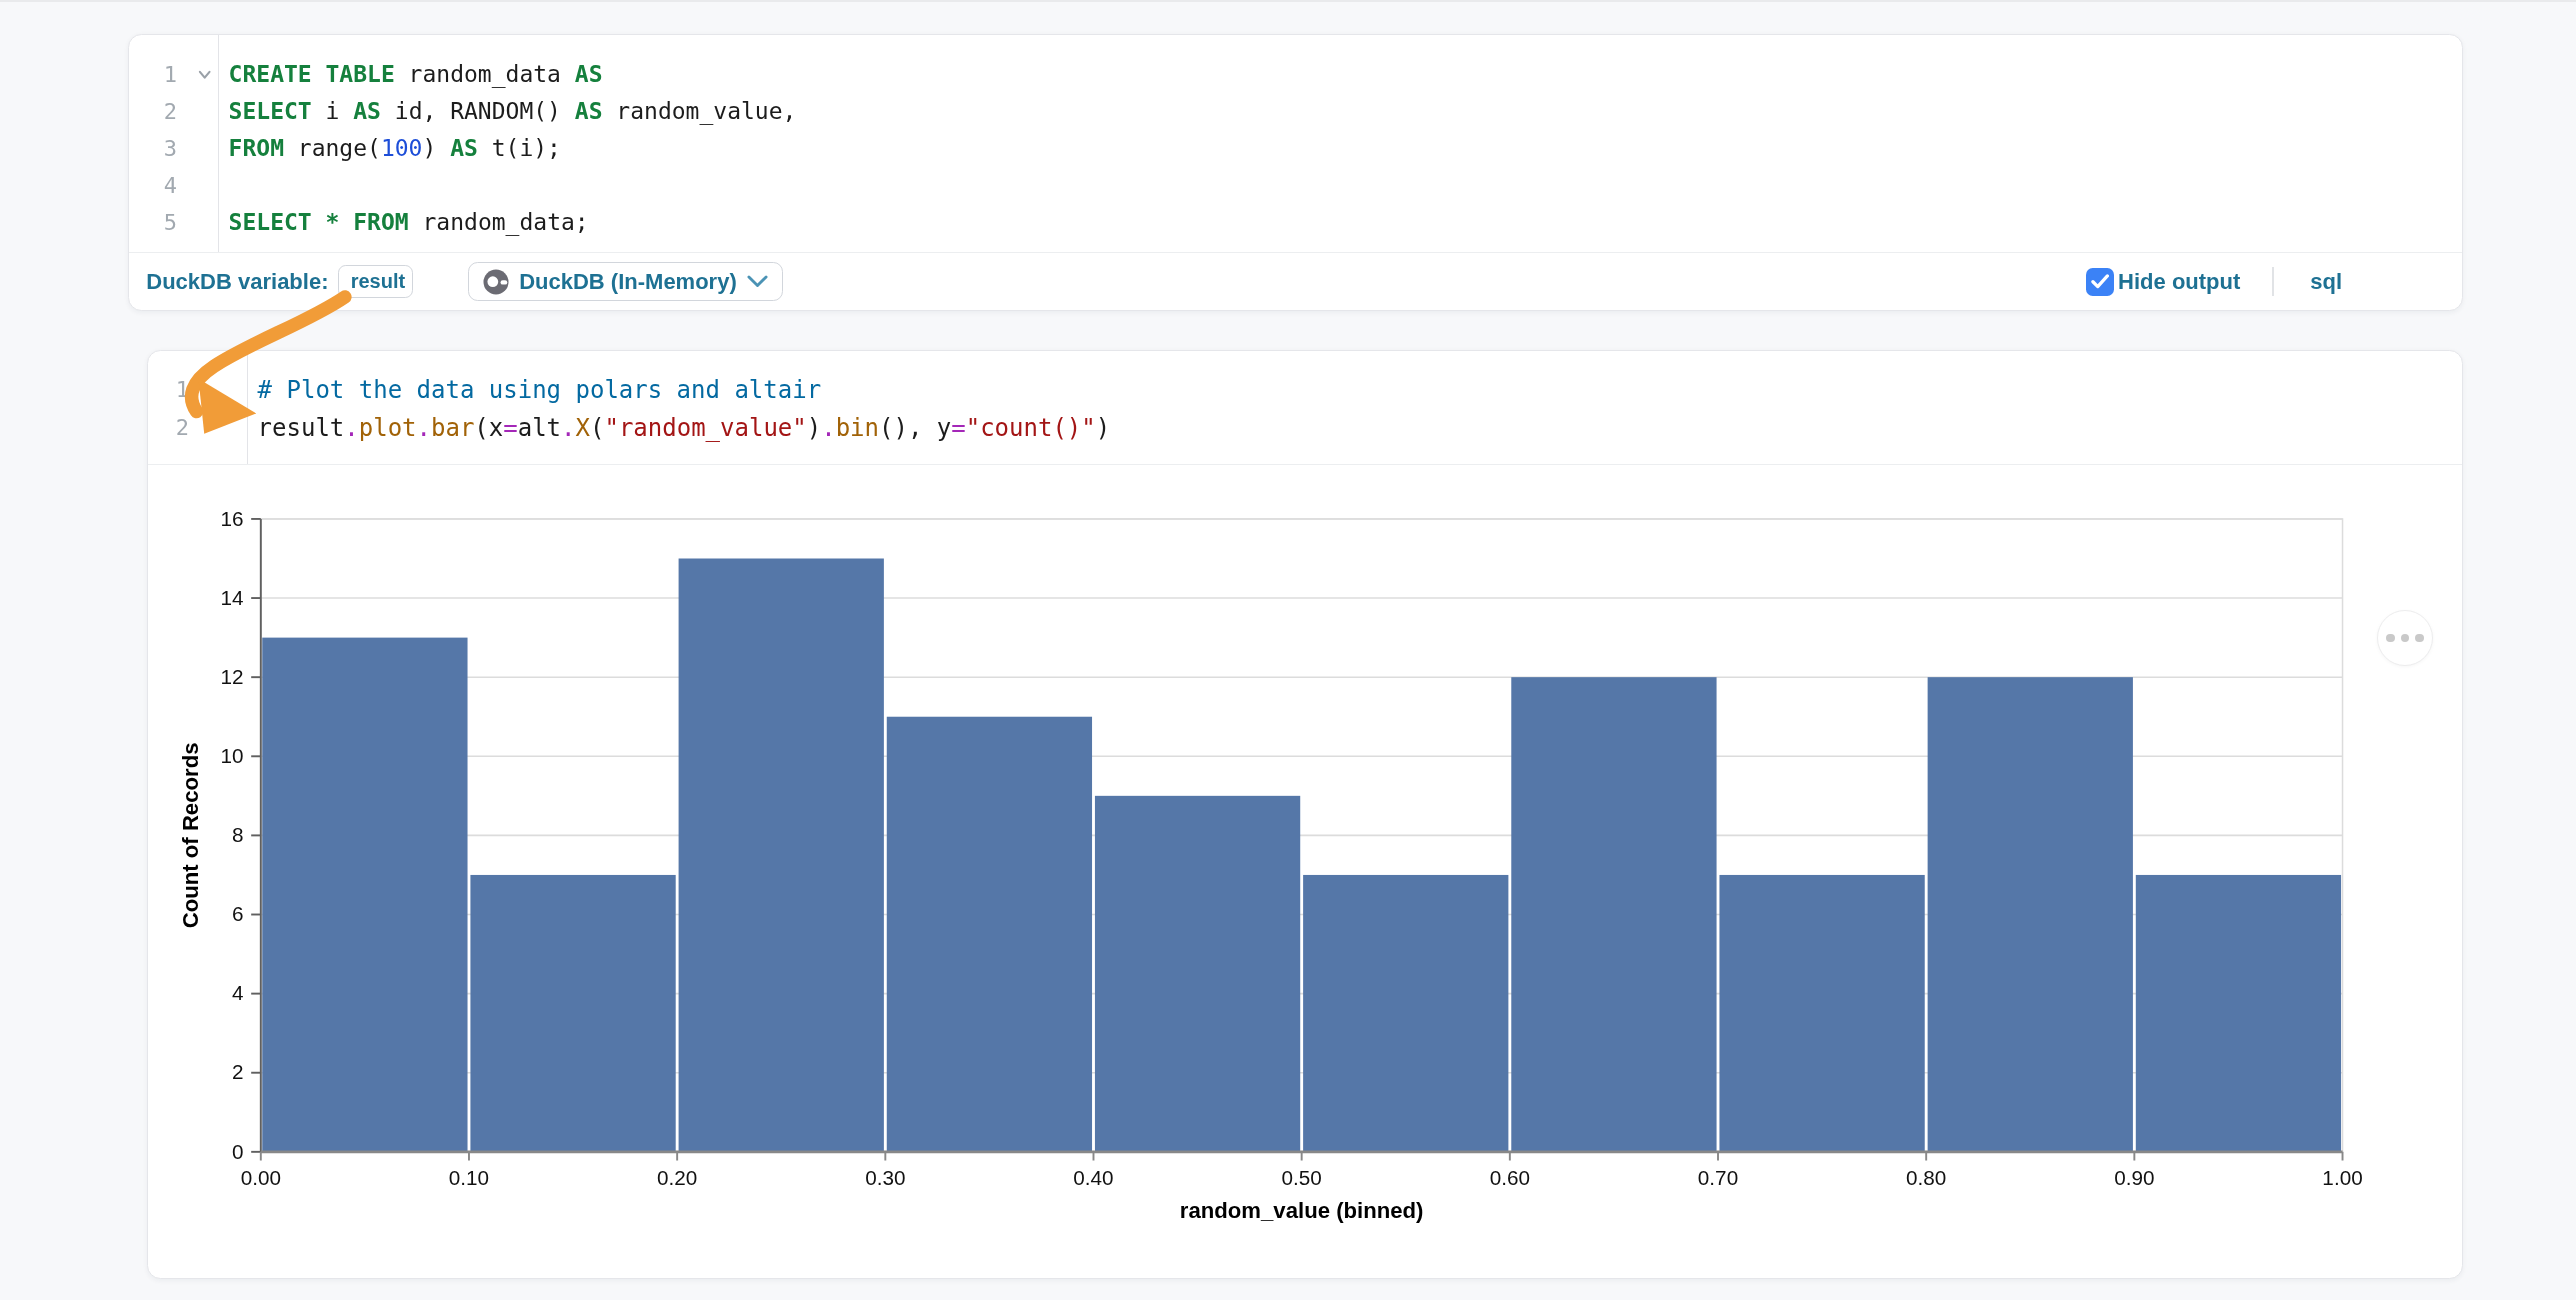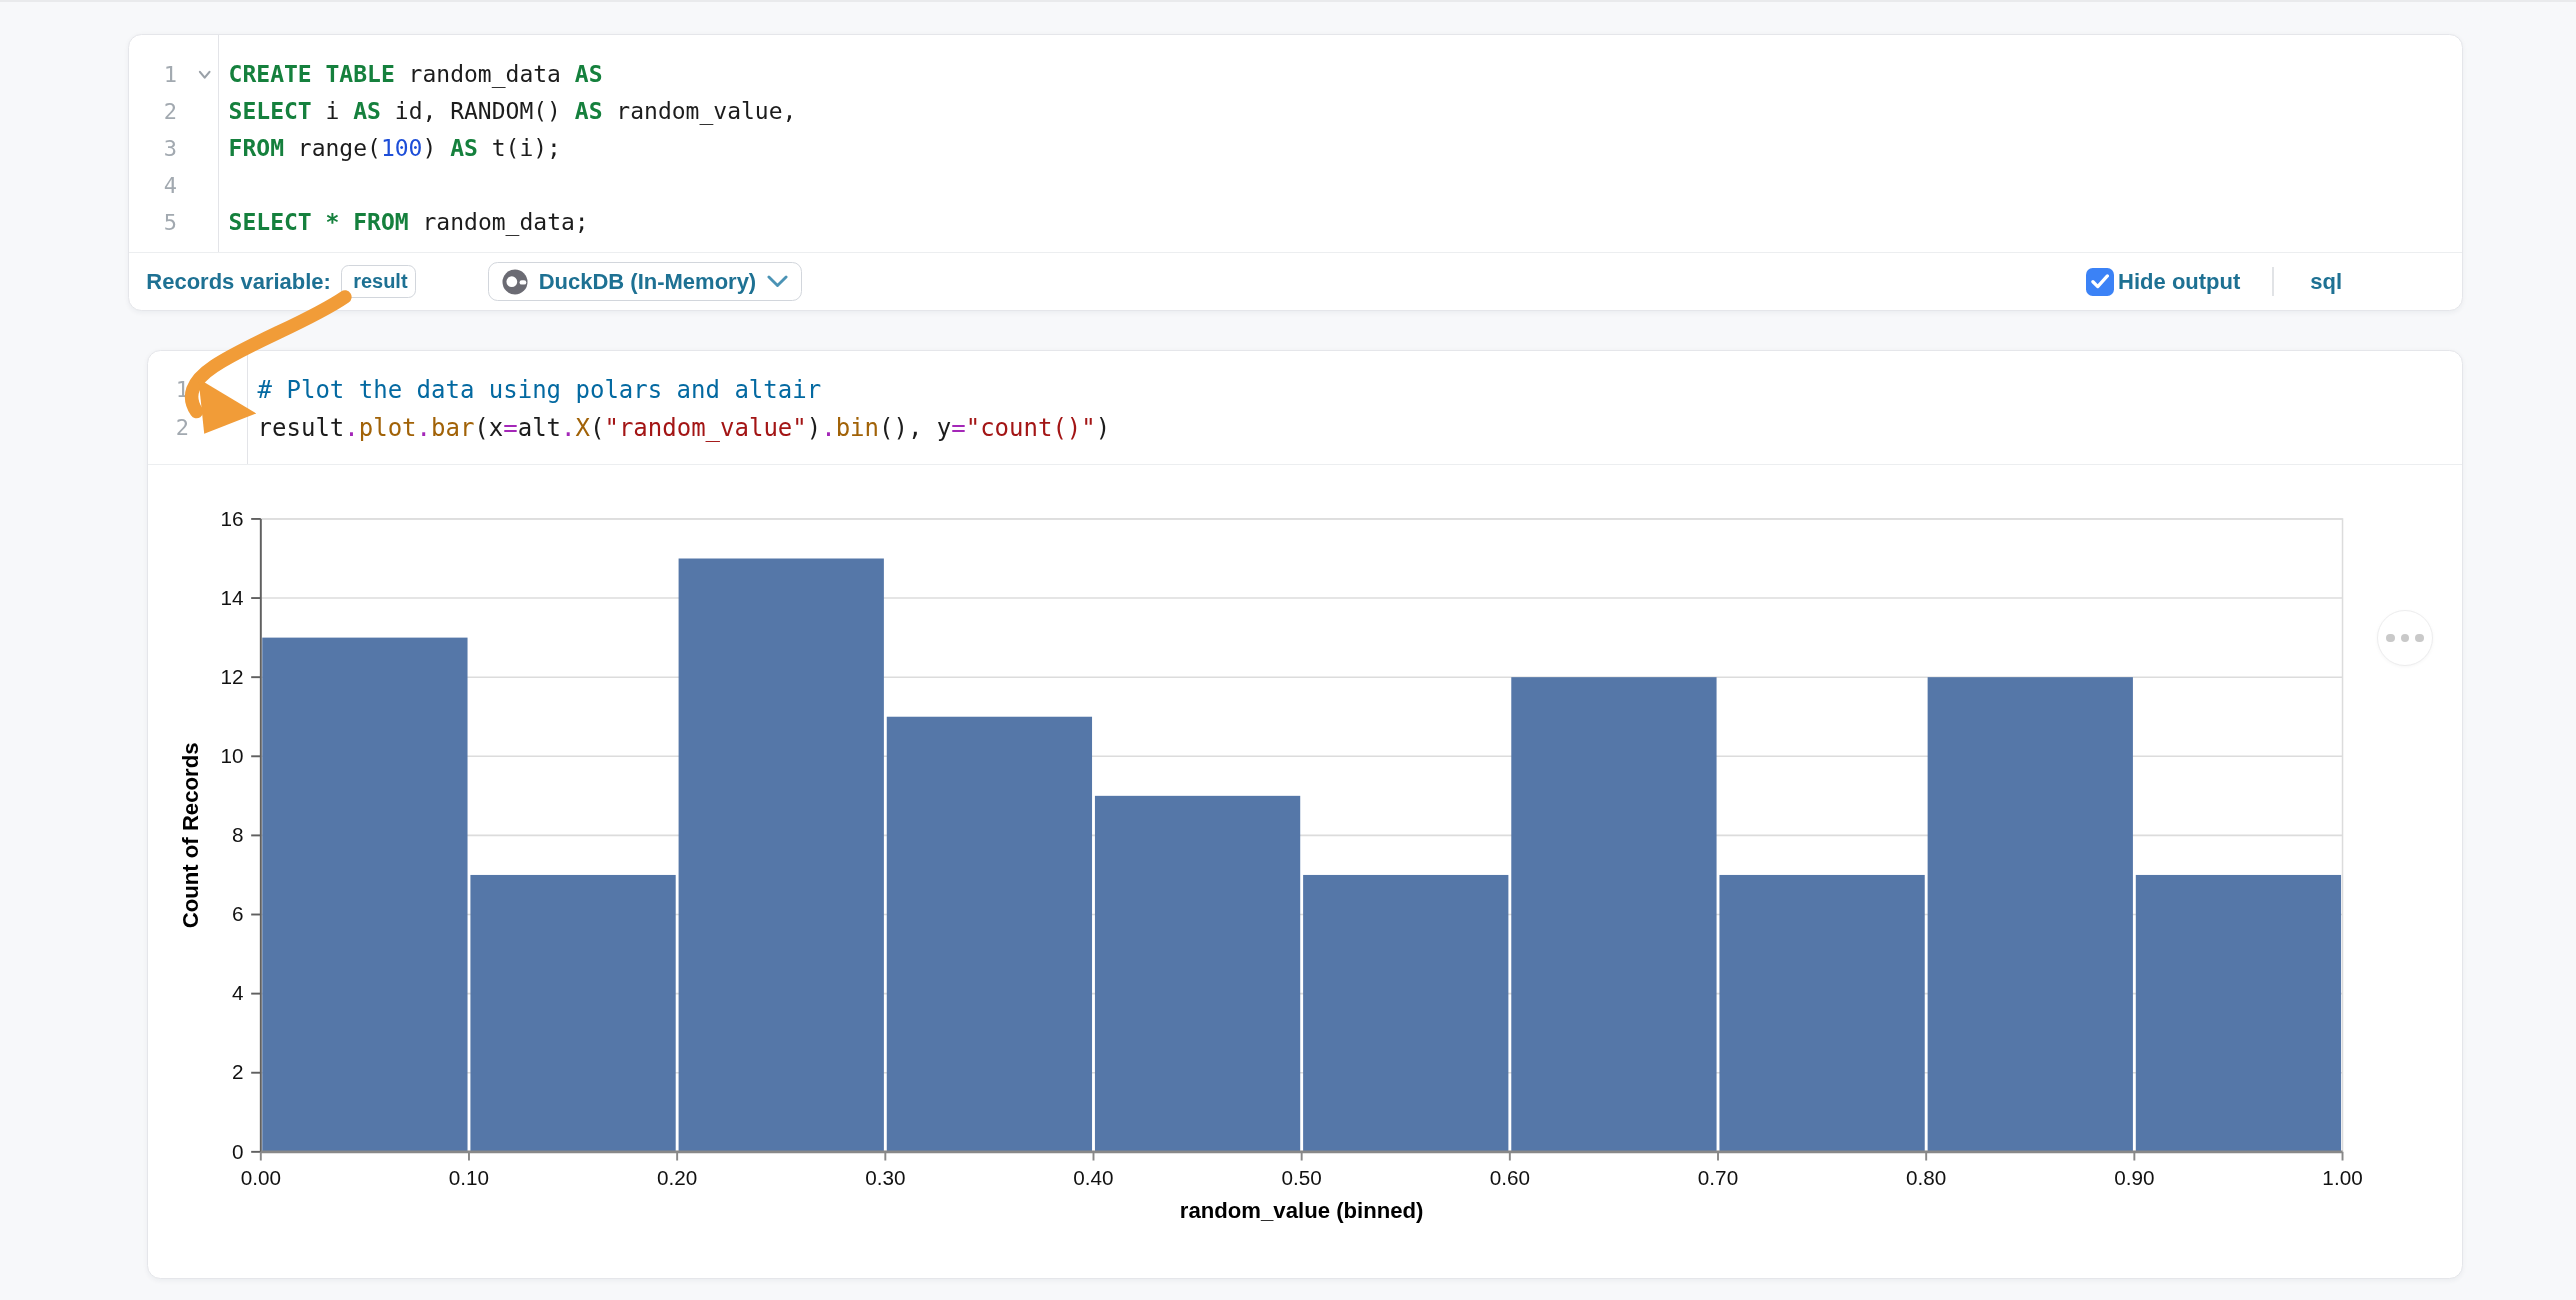--- a/index.html
+++ b/index.html
@@ -72,21 +72,21 @@
   .footer-left{display:flex;align-items:center;}
   .ui-label{font-size:22px;font-weight:700;color:#1e7193;}
   .var-input{
     margin-left:9.6px;width:75px;height:33px;
     border:1.9px solid #d2d6dc;border-radius:7.7px;
     font-family:"Liberation Sans",sans-serif;
     font-size:20px;font-weight:700;color:#1e7193;
     padding:0 0 0 11.6px;background:#fff;outline:none;box-sizing:border-box;
   }
   .engine-pill{
-    margin-left:72px;height:37px;
+    margin-left:55px;height:37px;
     display:flex;align-items:center;gap:10.6px;
     border:1.9px solid #d2d6dc;border-radius:9.6px;
     background:#fff;padding:0 13.5px;cursor:pointer;
   }
   .engine-pill .ui-label{font-size:22px;}
   .footer-right{display:flex;align-items:center;}
   .checkbox{
     width:28px;height:28px;border-radius:6.7px;background:#3b82f6;
     display:flex;align-items:center;justify-content:center;cursor:pointer;
   }
@@ -121,21 +121,21 @@
           </svg></div>
         <div class="gutter-row">2</div>
         <div class="gutter-row">3</div>
         <div class="gutter-row">4</div>
         <div class="gutter-row">5</div>
       </div>
     <div class="code" id="code1"><div class="code-line"><span class="tok tok-kw">CREATE TABLE</span><span class="tok tok-pl"> random_data </span><span class="tok tok-kw">AS</span></div><div class="code-line"><span class="tok tok-kw">SELECT</span><span class="tok tok-pl"> i </span><span class="tok tok-kw">AS</span><span class="tok tok-pl"> id, RANDOM() </span><span class="tok tok-kw">AS</span><span class="tok tok-pl"> random_value,</span></div><div class="code-line"><span class="tok tok-kw">FROM</span><span class="tok tok-pl"> range(</span><span class="tok tok-num">100</span><span class="tok tok-pl">) </span><span class="tok tok-kw">AS</span><span class="tok tok-pl"> t(i);</span></div><div class="code-line">&nbsp;</div><div class="code-line"><span class="tok tok-kw">SELECT</span><span class="tok tok-pl"> </span><span class="tok tok-kw">*</span><span class="tok tok-pl"> </span><span class="tok tok-kw">FROM</span><span class="tok tok-pl"> random_data;</span></div></div>
   </div>
   <div class="footer">
     <div class="footer-left">
-      <span class="ui-label">Records variable:</span>
+      <span class="ui-label">DuckDB variable:</span>
       <input class="var-input" value="result" style="">
       <div class="engine-pill">
         <svg width="26" height="26" viewBox="0 0 27 27">
           <circle cx="13.5" cy="13.5" r="13" fill="#6b6b73"></circle>
           <circle cx="10.2" cy="13.2" r="5.6" fill="#ffffff"></circle>
           <rect x="18.2" y="11.6" width="7" height="4.6" rx="2.3" fill="#ffffff"></rect>
         </svg>
         <span class="ui-label">DuckDB (In-Memory)</span>
         <svg width="21" height="13.5" viewBox="0 0 22 14">
           <polyline points="2,2 11,11 20,2" fill="none" stroke="#4b93b5" stroke-width="3" stroke-linecap="round" stroke-linejoin="round"></polyline>

